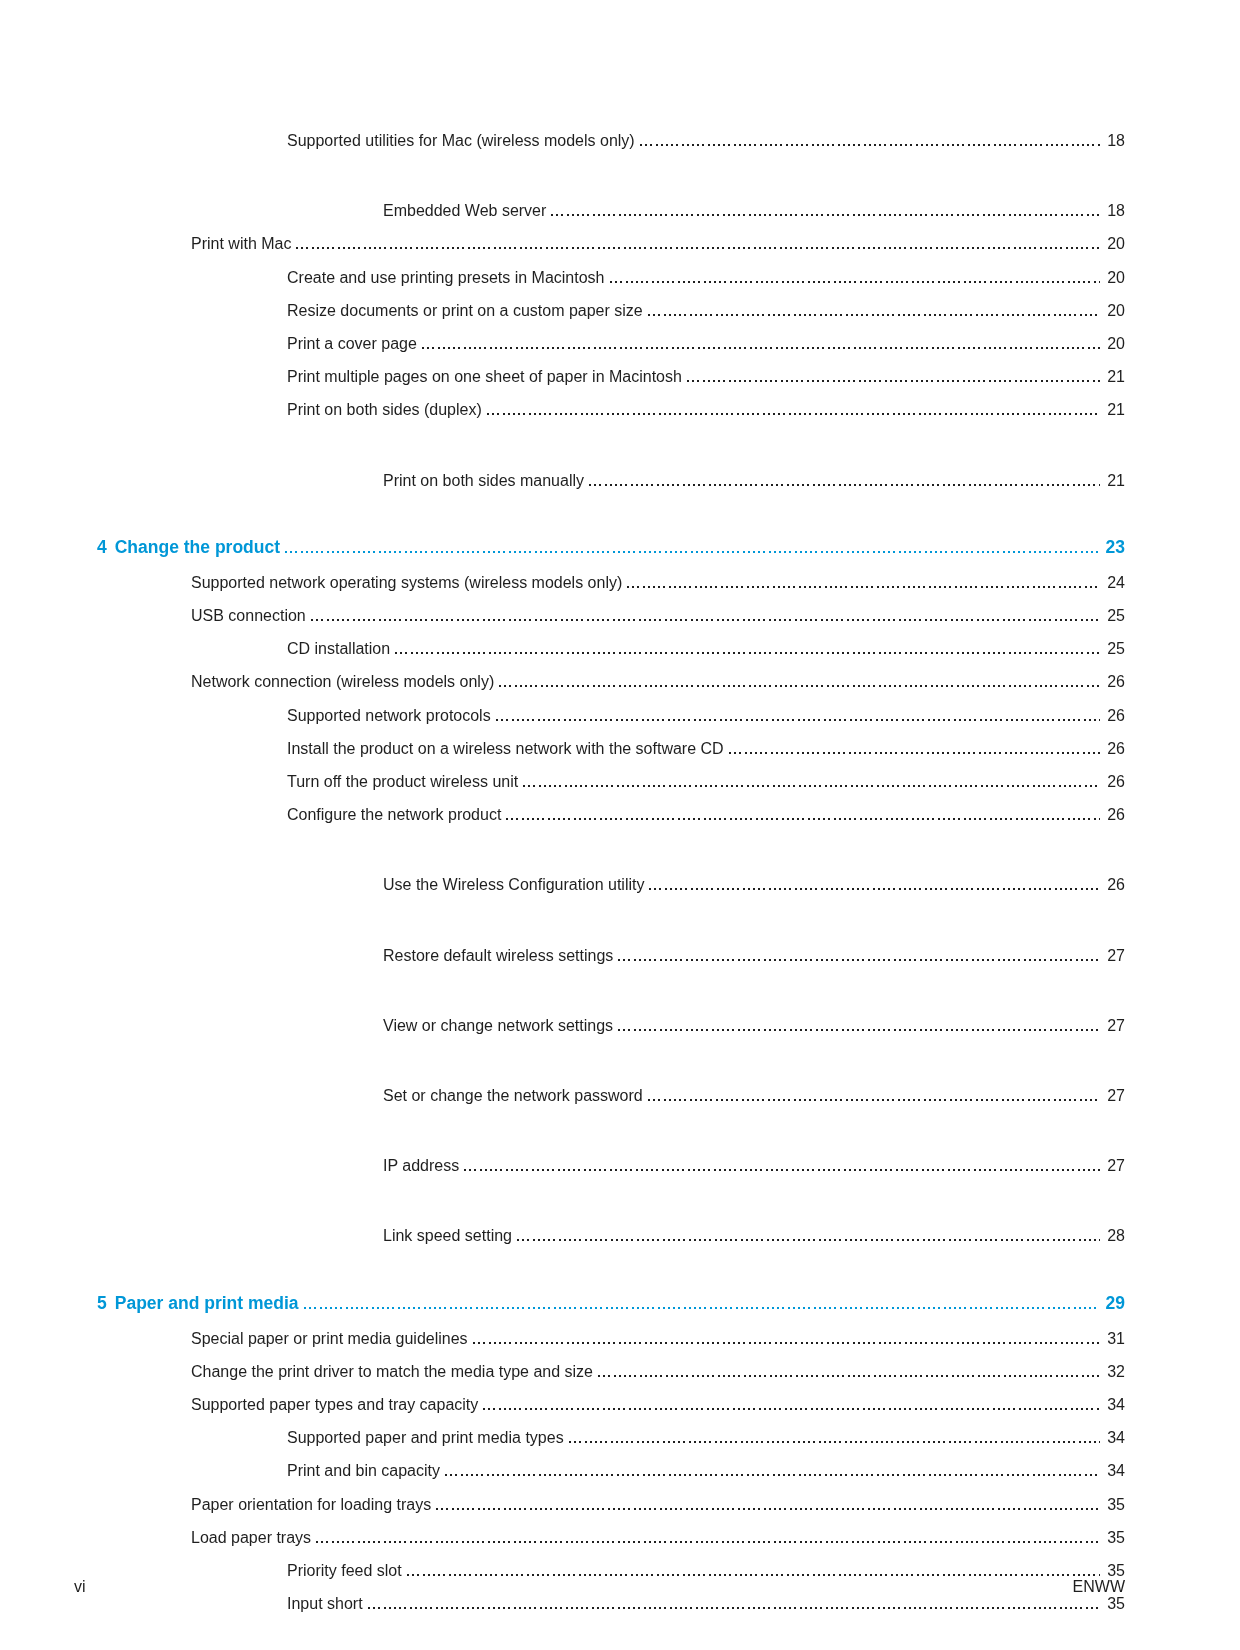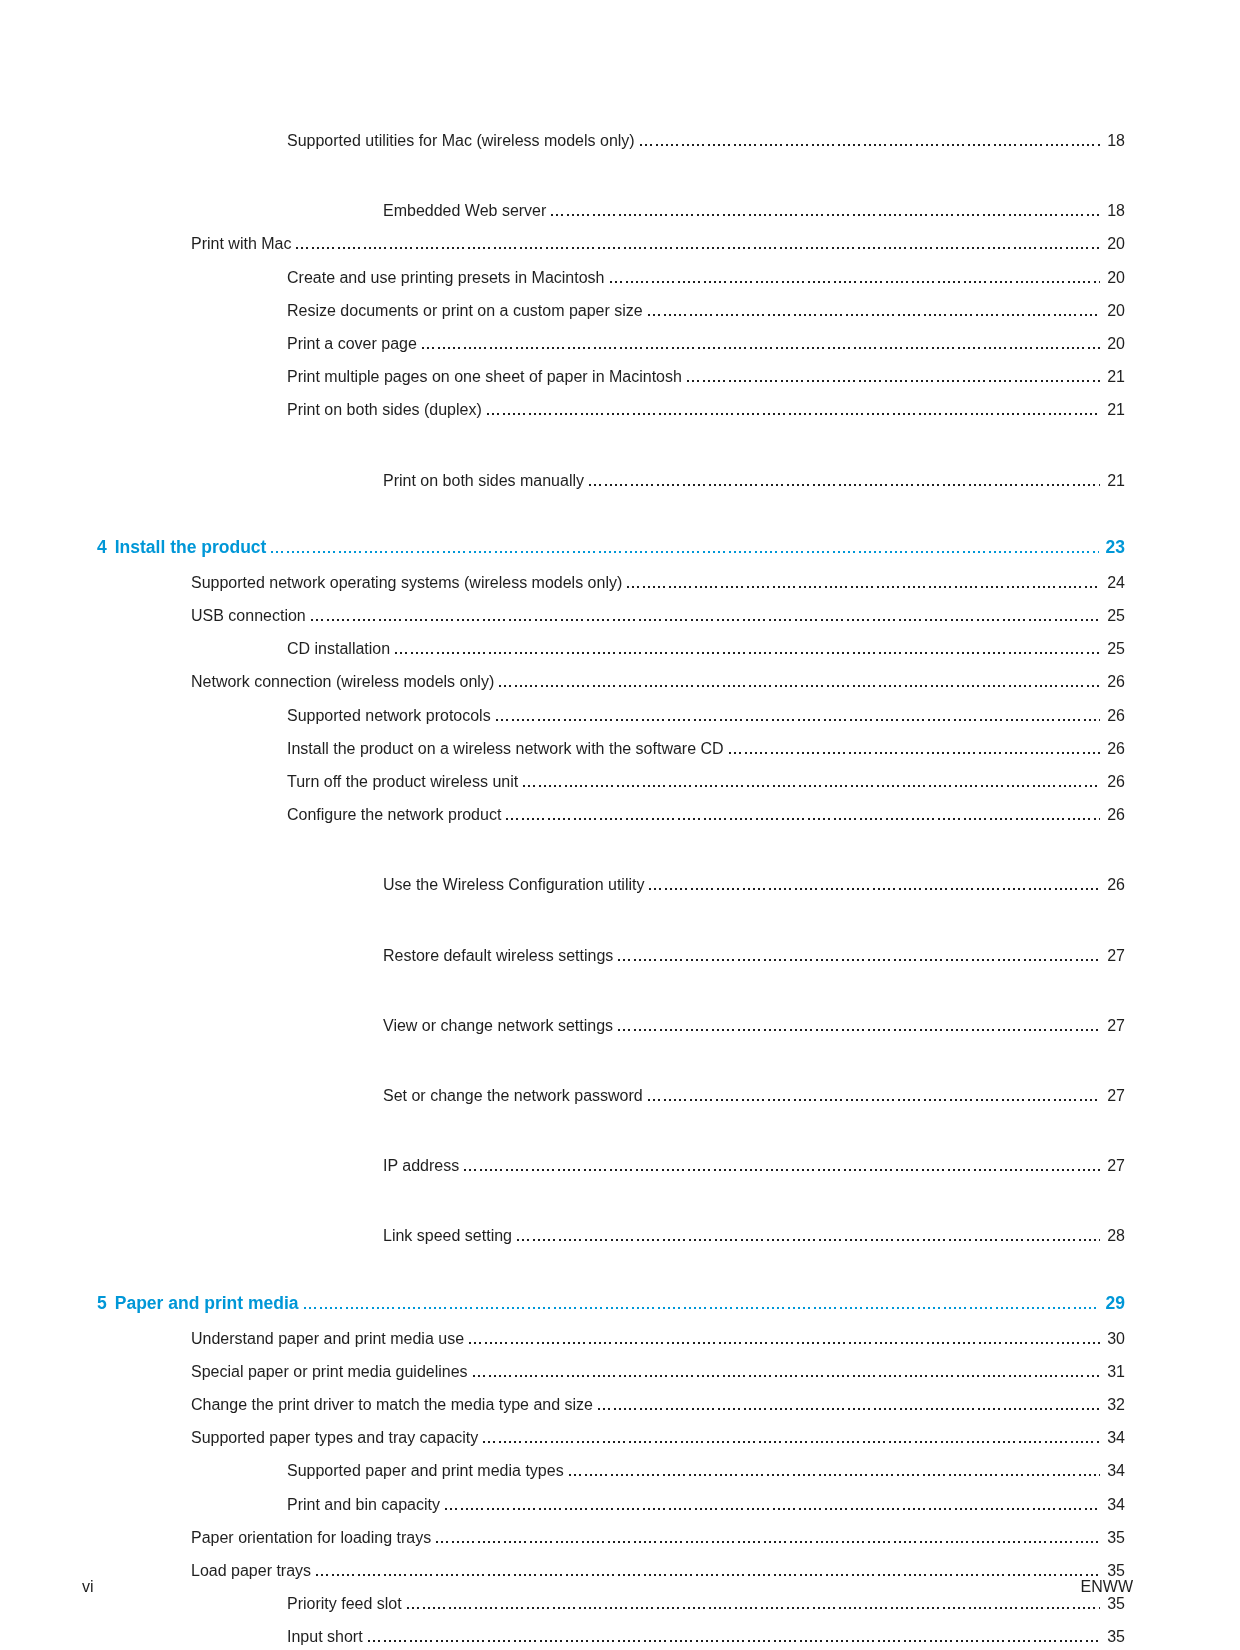--- a/index.html
+++ b/index.html
@@ -63,21 +63,20 @@
   .footer {
     position: absolute;
     left: 74px;
     top: 1577px;
     width: 1051px; 
     display: flex;
     justify-content: space-between;
     font-size: 16px;
     line-height: 20px;
     color: #1f1f1f;
-    margin-left: 8px;
   }
 </style>
 </head>
 <body>
 
 <div class="toc">
     <div class="row lvl2">
       <span class="txt">Supported utilities for Mac (wireless models only)</span>
       <span class="leader"></span>
       <span class="pg">18</span>
@@ -117,21 +116,21 @@
       <span class="leader"></span>
       <span class="pg">21</span>
     </div>
     <div class="row lvl3">
       <span class="txt">Print on both sides manually</span>
       <span class="leader"></span>
       <span class="pg">21</span>
     </div>
     <div class="row chapter">
       <span class="txt ch-num">4</span>
-      <span class="txt">Install the product</span>
+      <span class="txt">Change the product</span>
       <span class="leader"></span>
       <span class="pg">23</span>
     </div>
     <div class="row lvl1">
       <span class="txt">Supported network operating systems (wireless models only)</span>
       <span class="leader"></span>
       <span class="pg">24</span>
     </div>
     <div class="row lvl1">
       <span class="txt">USB connection</span>
@@ -196,25 +195,20 @@
     <div class="row lvl3">
       <span class="txt">Link speed setting</span>
       <span class="leader"></span>
       <span class="pg">28</span>
     </div>
     <div class="row chapter">
       <span class="txt ch-num">5</span>
       <span class="txt">Paper and print media</span>
       <span class="leader"></span>
       <span class="pg">29</span>
-    </div>
-    <div class="row lvl1">
-      <span class="txt">Understand paper and print media use</span>
-      <span class="leader"></span>
-      <span class="pg">30</span>
     </div>
     <div class="row lvl1">
       <span class="txt">Special paper or print media guidelines</span>
       <span class="leader"></span>
       <span class="pg">31</span>
     </div>
     <div class="row lvl1">
       <span class="txt">Change the print driver to match the media type and size</span>
       <span class="leader"></span>
       <span class="pg">32</span>

